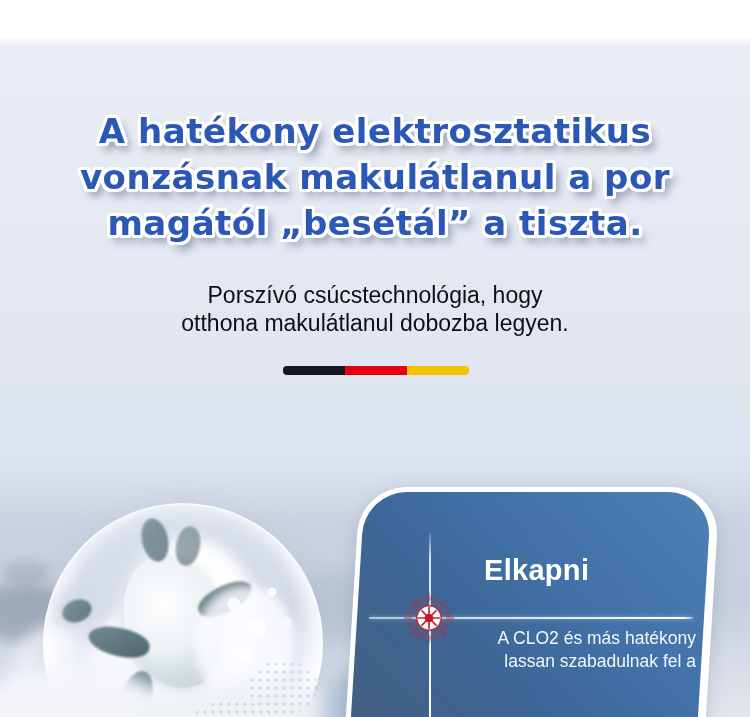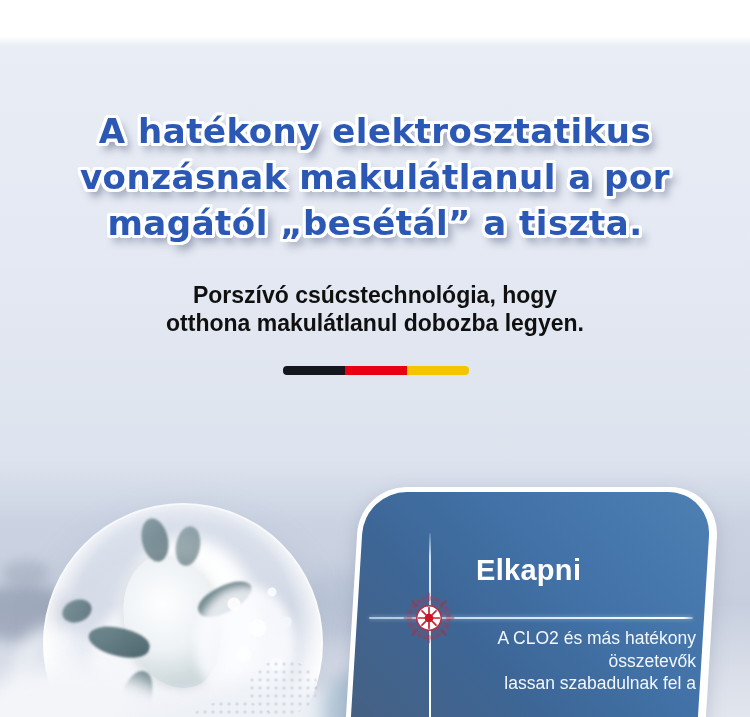--- a/index.html
+++ b/index.html
@@ -20,21 +20,21 @@
       3px 0 0 #fff,-3px 0 0 #fff,0 3px 0 #fff,0 -3px 0 #fff,
       2px 2px 0 #fff,-2px 2px 0 #fff,2px -2px 0 #fff,-2px -2px 0 #fff,
       3px 2px 0 #fff,-3px 2px 0 #fff,3px -2px 0 #fff,-3px -2px 0 #fff,
       2px 3px 0 #fff,-2px 3px 0 #fff,2px -3px 0 #fff,-2px -3px 0 #fff,
       5px 7px 9px rgba(108,118,145,0.85);
   }
 
   
   .subtitle{
     position:absolute;left:0;top:249px;width:750px;text-align:center;
-    font-weight:700;font-size:23px;line-height:28px;color:#101010;
+    font-weight:400;font-size:23px;line-height:28px;color:#101010;
   }
 
   
   .flagbar{
     position:absolute;left:283px;top:334px;width:186px;height:9px;
     display:flex;border-radius:4px;overflow:hidden;
   }
   .flagbar .seg{flex:1 1 33.33%;height:100%;}
 
   
@@ -108,21 +108,21 @@
     position:absolute;left:69px;top:46px;width:2px;height:202px;border-radius:2px;
     background:linear-gradient(180deg,rgba(230,242,252,0.15) 0%,#cfe3f4 12%,#e9f4fc 55%,#ffffff 90%,rgba(255,255,255,0.2) 100%);
   }
   .cross-h{
     position:absolute;left:9px;top:130px;width:324px;height:2px;border-radius:2px;
     background:linear-gradient(90deg,#a9c8e2 0%,#cde2f2 35%,#e8f3fb 75%,#ffffff 97%,rgba(255,255,255,0.4) 100%);
     box-shadow:0 0 4px rgba(255,255,255,0.45);
   }
   .virus-target{position:absolute;left:39px;top:101px;width:60px;height:60px;}
   .panel-title{
-    position:absolute;left:116px;top:67px;
+    position:absolute;left:124px;top:67px;
     color:#ffffff;font-weight:700;font-size:29px;letter-spacing:0.3px;text-align:right;
   }
   .panel-body{
     position:absolute;left:124px;top:140px;width:212px;
     color:#f2f7fb;font-size:17.5px;line-height:22.5px;font-weight:400;text-align:right;
   }
 </style>
 </head>
 <body>
 
@@ -201,19 +201,18 @@
           <line x1="32" y1="32" x2="24.5" y2="24.5"></line>
             <line x1="32" y1="32" x2="39.5" y2="39.5"></line>
           <line x1="32" y1="32" x2="39.5" y2="24.5"></line>
             <line x1="32" y1="32" x2="24.5" y2="39.5"></line>
         </g>
         <circle cx="32" cy="32" r="4.6" fill="#cc1525"></circle>
       </svg>
       <div class="panel-title">Elkapni</div>
       <div class="panel-body">
         <div>A CLO2 és más hatékony</div>
-        <div>összetevők</div>
         <div>lassan szabadulnak fel a</div>
       </div>
     </div>
   </div>
 
 </div>
 
 </body></html>

